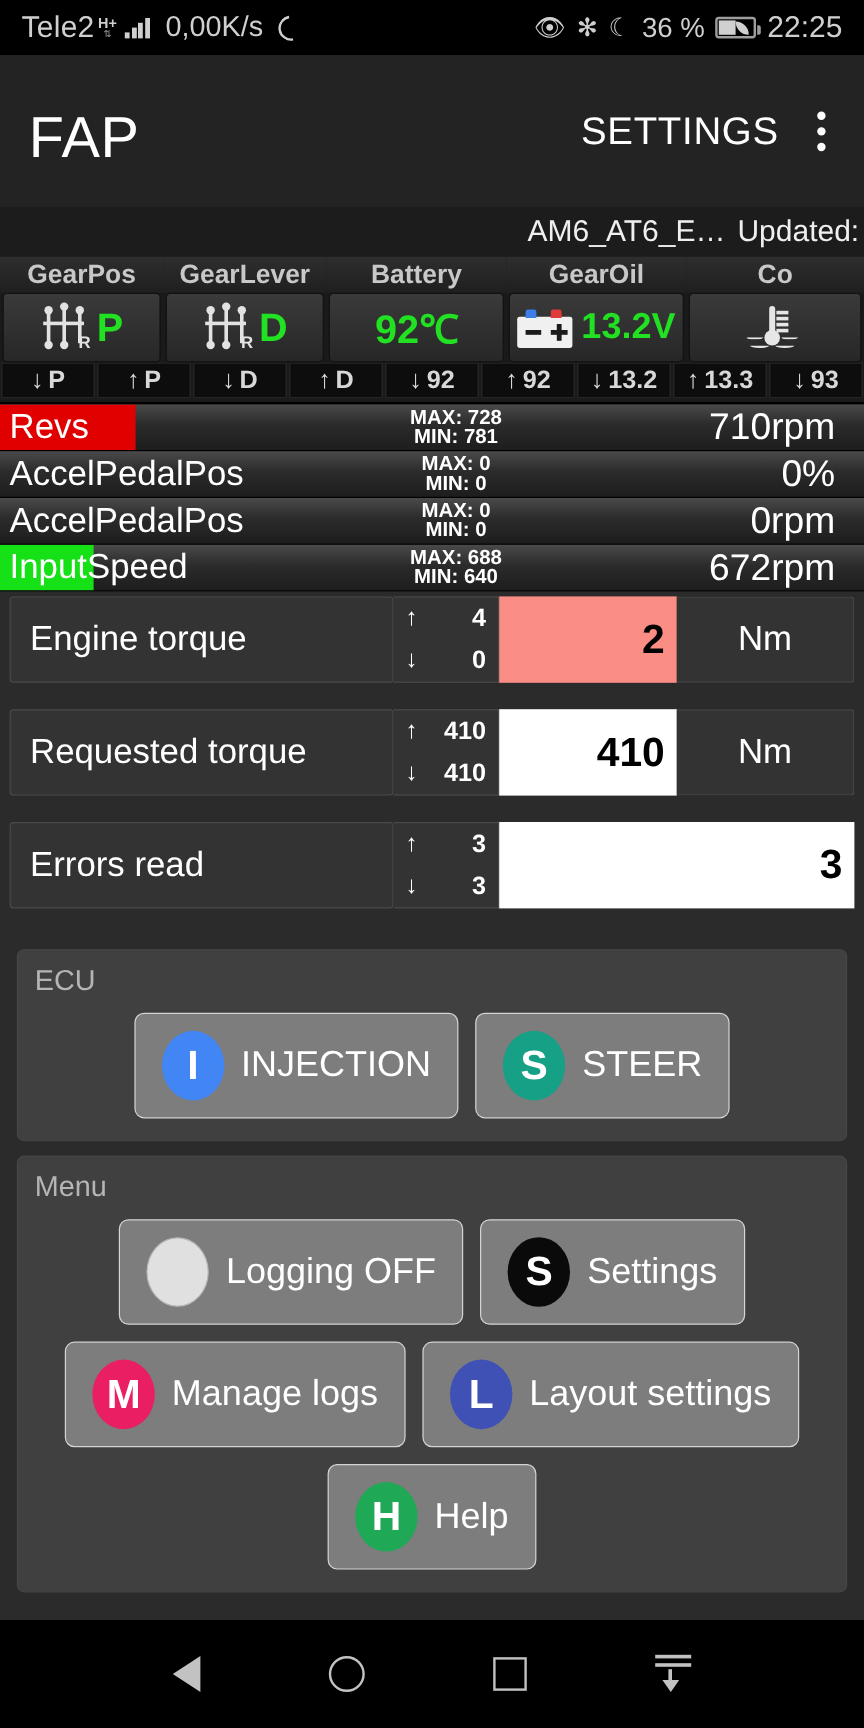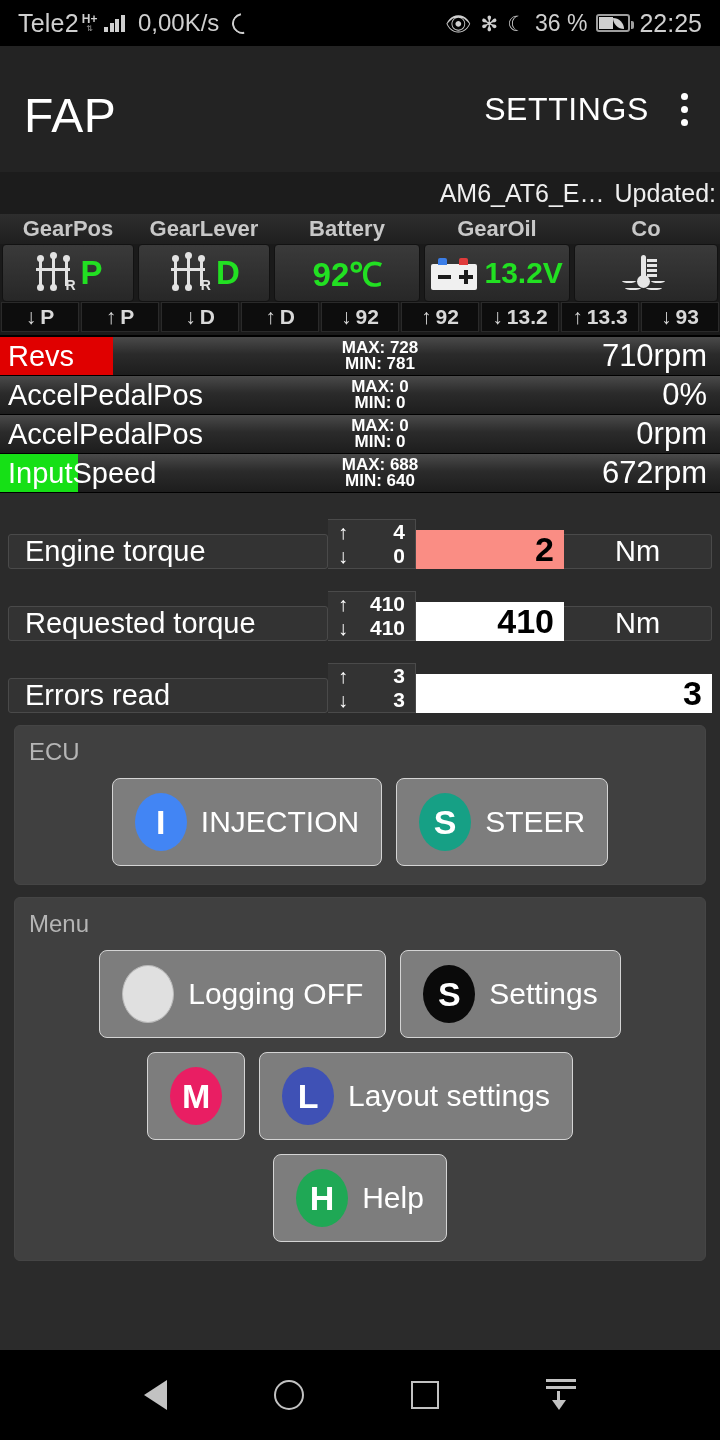--- a/index.html
+++ b/index.html
@@ -110,25 +110,25 @@
 
   
   .barrows { flex:0 0 156px; background:#000; display:flex; flex-direction:column; }
   .barrow { position:relative; height:38px; margin-bottom:1px;
             background: linear-gradient(#4a4a4a 0%, #2b2b2b 45%, #1d1d1d 100%);
             display:flex; align-items:center; overflow:hidden;}
   .barrow .fill { position:absolute; left:0; top:0; bottom:0; }
   .barrow .name { position:relative; z-index:2; color:#fff; font-size:29px; padding-left:8px; white-space:nowrap;}
   .barrow .mm { position:absolute; left:300px; z-index:2; display:flex; flex-direction:column;
                 line-height:.92; color:#fff; font-size:17px; font-weight:bold; text-align:center; width:160px;}
-  .barrow .val { position:absolute; right:13px; z-index:2; color:#fff; font-size:31px;}
+  .barrow .val { position:absolute; right:24px; z-index:2; color:#fff; font-size:31px;}
 
   
   .vtable { background:#2b2b2b; padding: 4px 8px 0 8px; flex: 0 0 190px; }
-  .vrow { display:flex; height:72px; margin-bottom:0;align-items:flex-end; }
+  .vrow { display:flex; height:72px; margin-bottom:22px; }
   .vrow .lbl { flex:1; display:flex; align-items:center; padding-left:16px;
                color:#fff; font-size:29px; background:#333; border:1px solid #4a4a4a; border-radius:3px;}
   .vrow .arrows { width:88px; display:flex; flex-direction:column; justify-content:center;
                   background:#333; border:1px solid #4a4a4a; border-left:none;
                   color:#fff; font-size:20px; font-weight:bold; padding: 0 10px;}
   .vrow .arrows div { display:flex; justify-content:space-between; align-items:center; height:50%;}
   .vrow .arrows .num { font-size:21px; }
   .vrow .valbox { width:148px; display:flex; align-items:center; justify-content:flex-end;
                   padding-right:10px; font-size:34px; font-weight:bold; color:#000;}
   .vrow .valbox.wide { width: 296px; }
@@ -434,20 +434,21 @@
         <span class="lab">Logging OFF</span>
       </div>
       <div class="btn">
         <span class="badge" style="background:#0a0a0a;">S</span>
         <span class="lab">Settings</span>
       </div>
     </div>
     <div class="btnrow" style="margin-bottom:14px;">
       <div class="btn">
         <span class="badge" style="background:#e91e63;">M</span>
+        <span class="lab">Manage logs</span>
       </div>
       <div class="btn">
         <span class="badge" style="background:#3f51b5;">L</span>
         <span class="lab">Layout settings</span>
       </div>
     </div>
     <div class="btnrow">
       <div class="btn">
         <span class="badge" style="background:#1fa855;">H</span>
         <span class="lab">Help</span>

